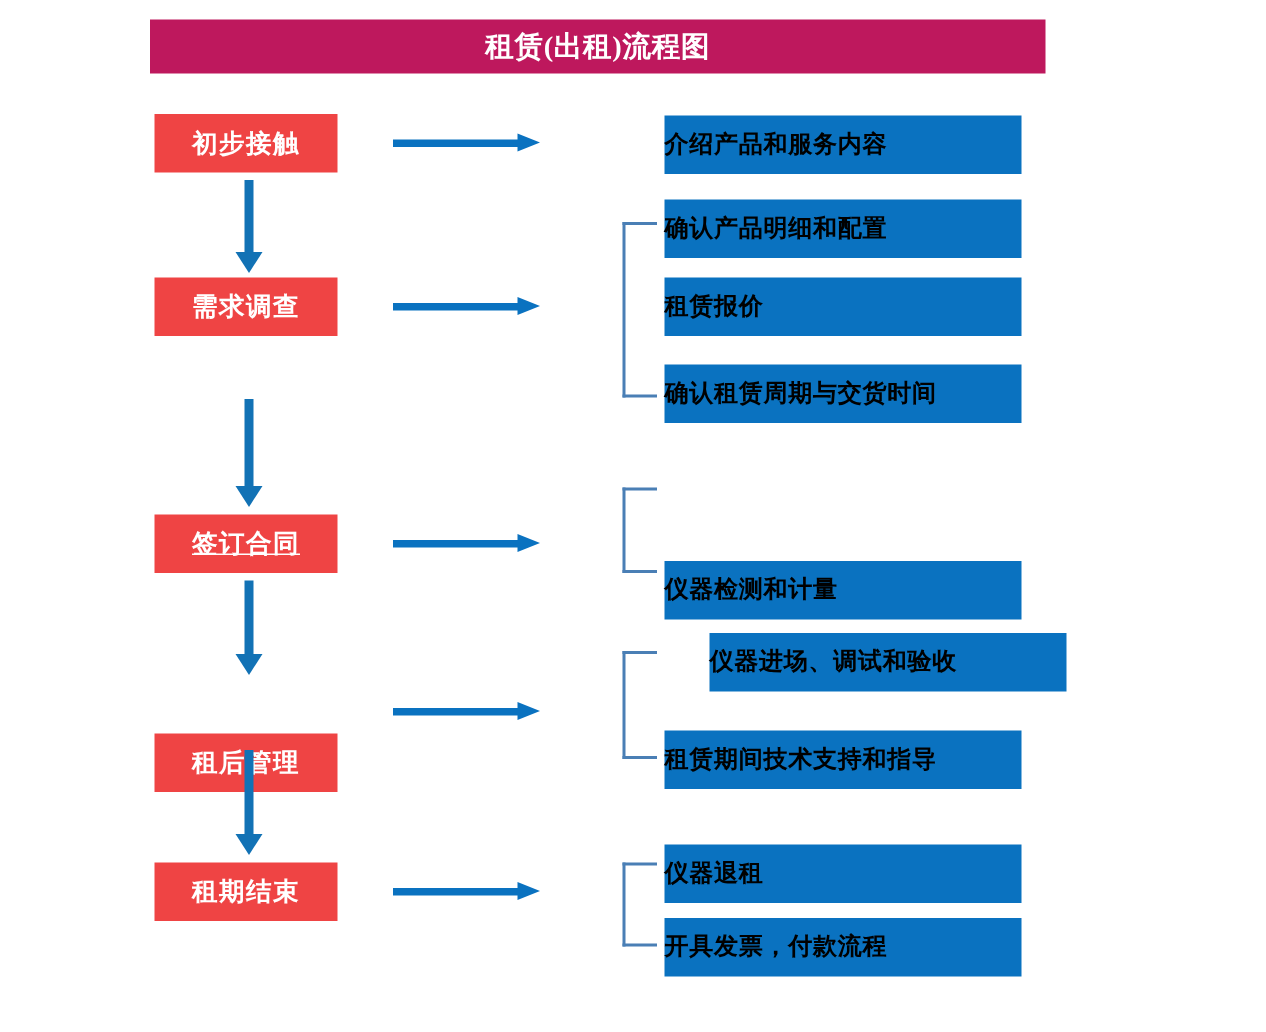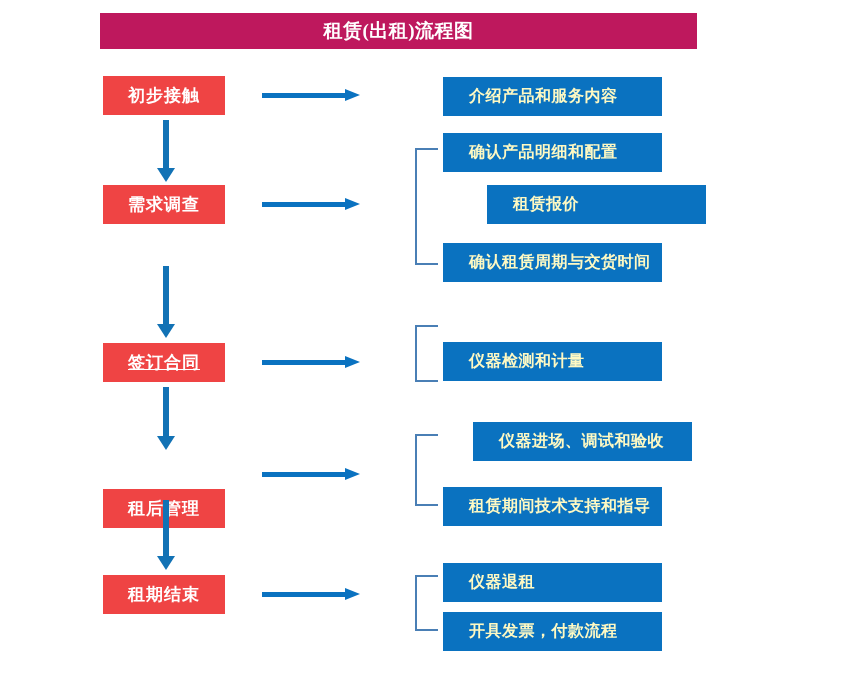--- a/index.html
+++ b/index.html
@@ -47,29 +47,29 @@
     justify-content: center;
     font-size: 17px;
     font-weight: bold;
     letter-spacing: 1px;
   }
 
   
   .detail-box {
     position: absolute;
     left: 443px;
-    width: 219px;
+    width: 238px;
     height: 39px;
     background: #0a72c0;
-    color: #fef9c3;
+    color: #000000;
     display: flex;
     align-items: center;
     font-size: 16px;
     font-weight: bold;
-    padding-left: 26px;
+    padding-left: 0;
     letter-spacing: 0.5px;
   }
 
   
   .h-arrow {
     position: absolute;
     left: 262px;
     width: 98px;
     height: 16px;
   }
@@ -192,26 +192,26 @@
   <div class="bracket" style="top:325px; height:57px;"></div>
 
   <div class="bracket" style="top:434px; height:72px;"></div>
 
   <div class="bracket" style="top:575px; height:56px;"></div>
 
   <div class="detail-box" style="top:77px;">介绍产品和服务内容</div>
 
   <div class="detail-box" style="top:133px;">确认产品明细和配置</div>
 
-  <div class="detail-box" style="top:185px;margin-left:44px;">租赁报价</div>
+  <div class="detail-box" style="top:185px;">租赁报价</div>
 
   <div class="detail-box" style="top:243px;">确认租赁周期与交货时间</div>
 
 
-  <div class="detail-box" style="top:342px;">仪器检测和计量</div>
+  <div class="detail-box" style="top:374px;">仪器检测和计量</div>
 
   <div class="detail-box" style="top:422px;margin-left:30px;">仪器进场、调试和验收</div>
 
   <div class="detail-box" style="top:487px;">租赁期间技术支持和指导</div>
 
   <div class="detail-box" style="top:563px;">仪器退租</div>
 
   <div class="detail-box" style="top:612px;">开具发票，付款流程</div>
 
 </div>

